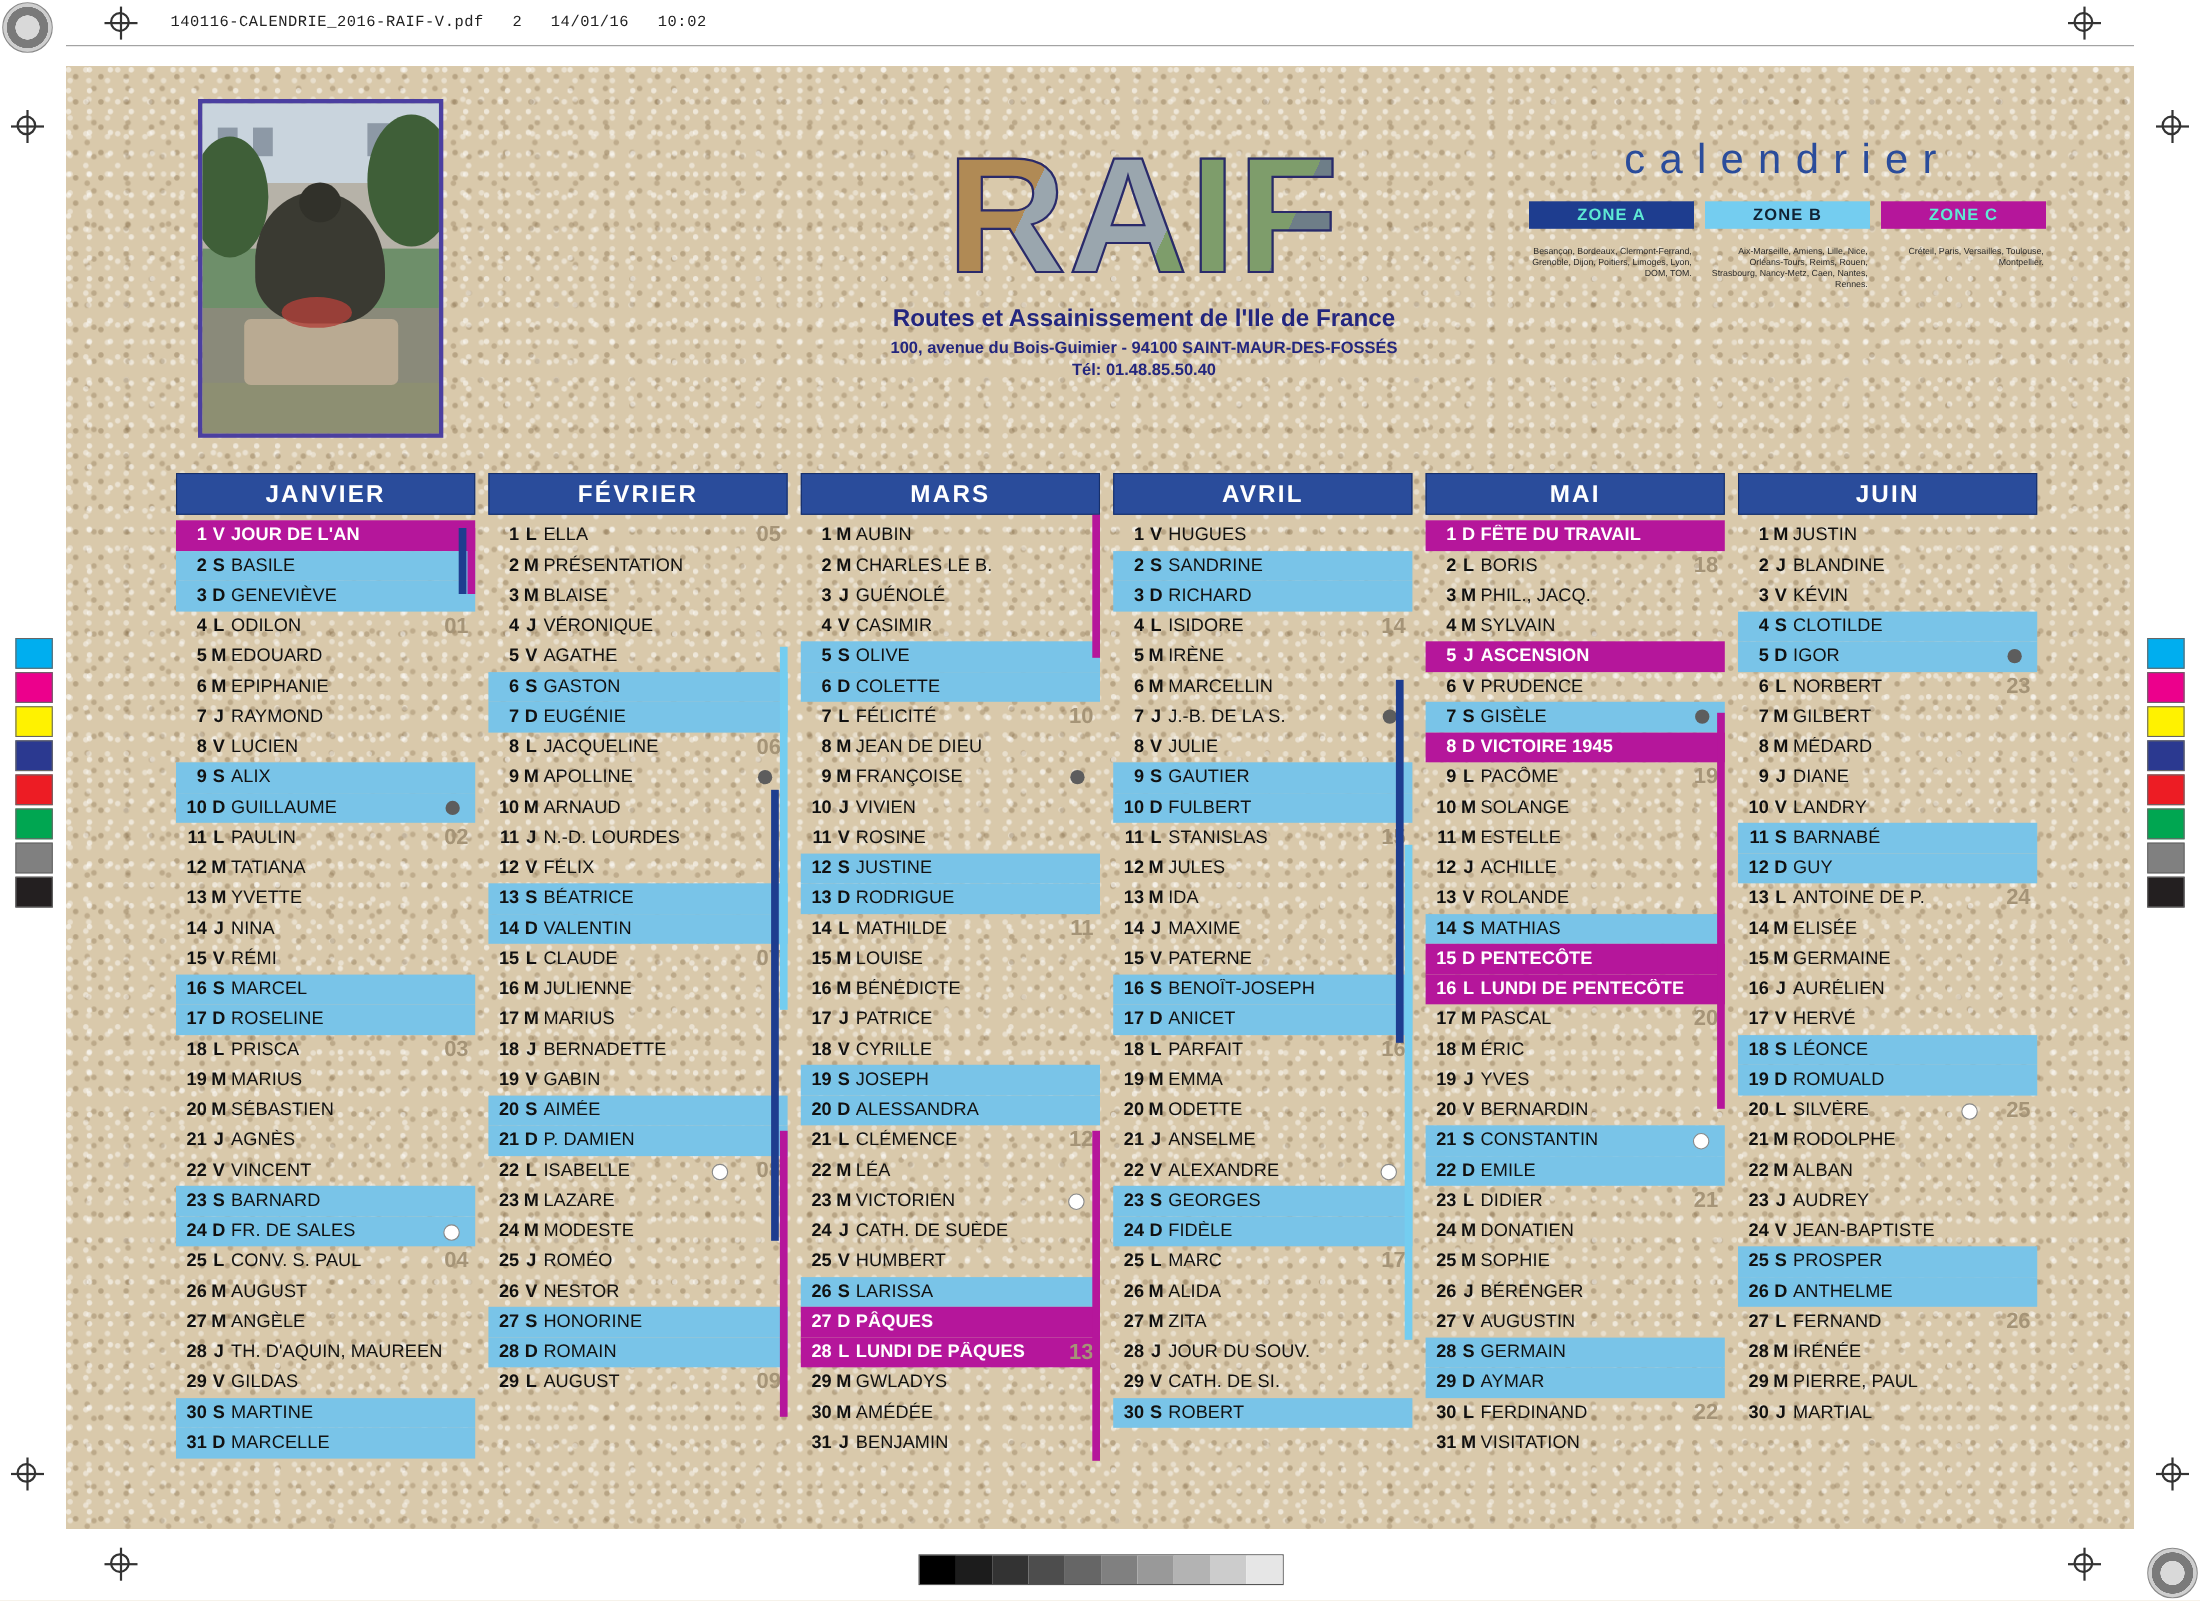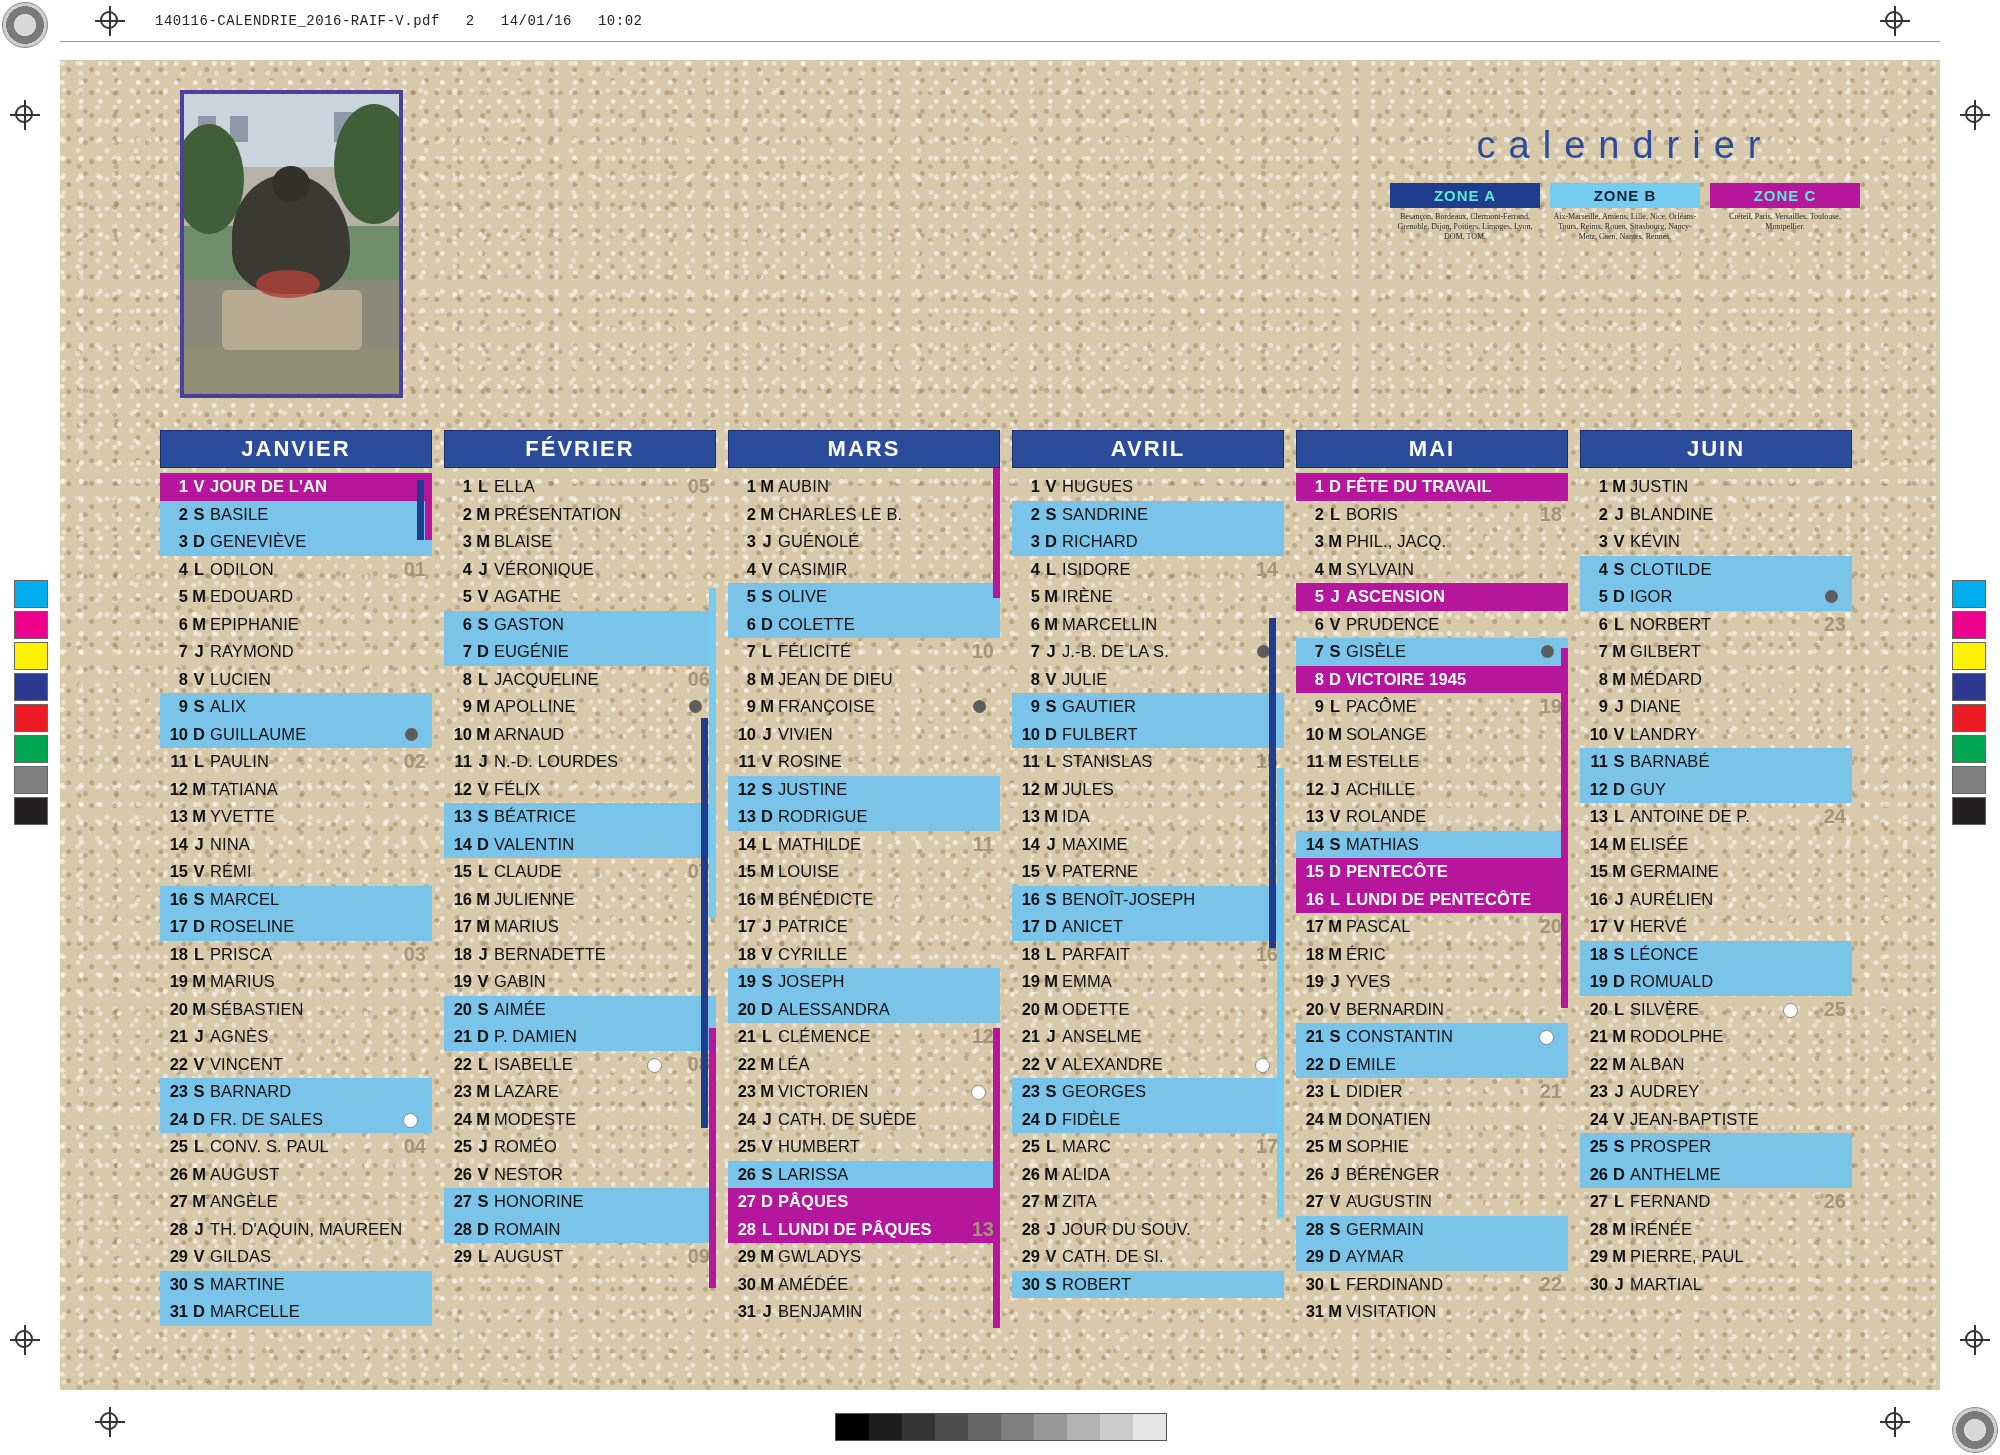--- a/index.html
+++ b/index.html
@@ -78,21 +78,21 @@
   
   #yearblock{position:absolute;right:80px;top:48px;width:470px;text-align:center;}
   #year{font-size:135px;line-height:120px;color:#2a4c9b;font-family:"Liberation Sans",sans-serif;font-weight:400;}
   #cal-word{font-size:38px;letter-spacing:13px;color:#2a4c9b;margin-top:16px;}
   #zones{display:flex;gap:10px;margin-top:16px;justify-content:center;}
   .zone{width:150px;}
   .zone .zhead{color:#5eead4;font-size:15px;font-weight:bold;padding:4px 0;letter-spacing:1px;}
   .zone.a .zhead{background:#1e3d8f;}
   .zone.b .zhead{background:#74cdf0;color:#123;text-align:center;}
   .zone.c .zhead{background:#b5169b;}
-  .zone .zbody{font-size:8px;color:#2a2a2a;line-height:10px;padding:4px 2px;text-align:center;font-family:Liberation Serif, serif;}
+  .zone .zbody{font-size:8px;color:#2a2a2a;line-height:10px;padding:16px 2px;text-align:right;}
 
   
   #months{position:absolute;left:100px;top:370px;width:1700px;display:flex;gap:12px;}
   .month{width:272px;}
   .mhead{background:#2a4c9b;color:#fff;text-align:center;font-weight:bold;font-size:22px;
          letter-spacing:2px;padding:5px 0;border:1px solid #17306b;}
   .days{margin-top:5px;}
   .day{display:flex;align-items:center;height:27.5px;font-size:16.5px;color:#111;position:relative;padding-left:4px;box-sizing:border-box;}
   .day .num{width:24px;text-align:right;font-weight:bold;}
   .day .dow{width:22px;text-align:center;font-weight:bold;}
@@ -191,20 +191,26 @@
       <div class="bldgwin" style="left:182px;top:18px;width:20px;height:30px;"></div>
       <div class="tree" style="left:-10px;top:30px;width:70px;height:110px;"></div>
       <div class="tree" style="left:150px;top:10px;width:80px;height:120px;"></div>
       <div class="ground"></div>
       <div class="base"></div>
       <div class="statue"></div>
       <div class="head"></div>
       <div class="flower"></div>
     </div>
 
+    <div id="logoblock">
+      <div id="raif">RAIF</div>
+      <div id="raif-sub">Routes et Assainissement de l'Ile de France</div>
+      <div id="raif-addr">100, avenue du Bois-Guimier - 94100 SAINT-MAUR-DES-FOSSÉS</div>
+      <div id="raif-tel">Tél: 01.48.85.50.40</div>
+    </div>
 
     <div id="yearblock">
       <div id="cal-word">calendrier</div>
       <div id="zones">
         <div class="zone a">
           <div class="zhead">ZONE A</div>
           <div class="zbody">Besançon, Bordeaux, Clermont-Ferrand, Grenoble, Dijon, Poitiers, Limoges, Lyon, DOM, TOM.</div>
         </div>
         <div class="zone b">
           <div class="zhead">ZONE B</div>

